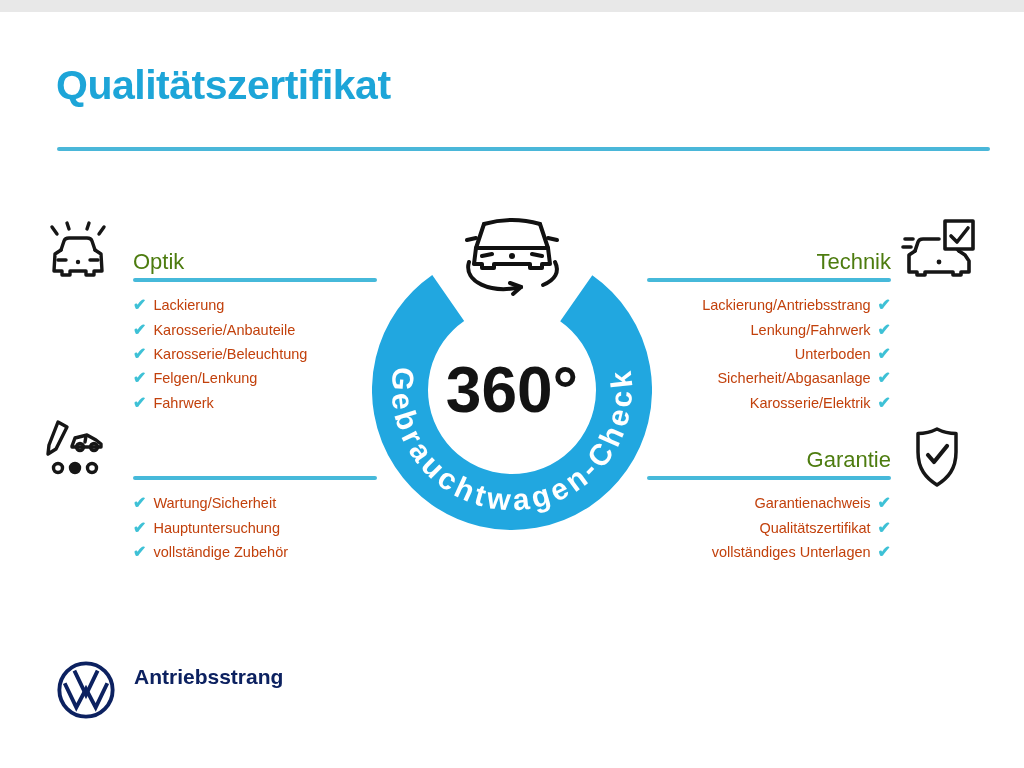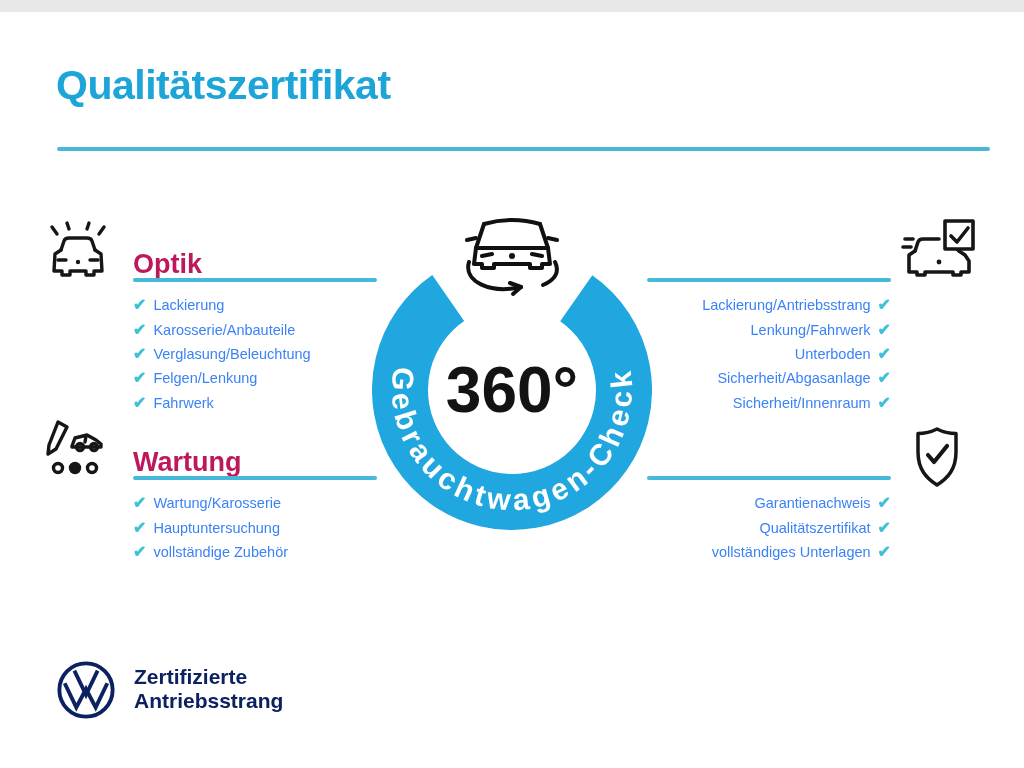--- a/index.html
+++ b/index.html
@@ -11,42 +11,42 @@
   .page-title {
     position:absolute; left:56px; top:50px; margin:0;
     font-size:41px; font-weight:800; letter-spacing:-0.5px;
     color:#1da5d8;
   }
   .top-rule {
     position:absolute; left:57px; top:135px; width:933px; height:4px;
     background:#4ab7d9; border-radius:2px;
   }
   .sec-head {
-    position:absolute; margin:0; font-size:27px; font-weight:700;
-    color:#be185d; width:244px;
+    position:absolute; margin:0; font-size:22px; font-weight:400;
+    color:#4d7c0f; width:244px;
   }
   .sec-head.left  { left:133px; text-align:left; }
   .sec-head.right { left:647px; text-align:right; }
   .sec-rule {
     position:absolute; width:244px; height:4px; background:#46b9da;
     border-radius:2px;
   }
   .sec-rule.left  { left:133px; }
   .sec-rule.right { left:647px; }
   .checklist {
     position:absolute; margin:0; padding:0; list-style:none; width:250px;
   }
   .checklist.left  { left:133px; }
   .checklist.right { left:641px; width:250px; }
   .checklist li {
     display:flex; align-items:center; gap:7px; height:24.4px;
   }
   .checklist.right li { flex-direction:row-reverse; }
   .chk { font-size:16px; font-weight:700; color:#3ec1d6; line-height:1; }
-  .itm { font-size:14.5px; color:#3b82f6; }
+  .itm { font-size:14.5px; color:#c2410c; }
   .icon { position:absolute; display:block; }
   .icon svg { display:block; }
   .badge { position:absolute; left:372px; top:198px; width:280px; height:322px; }
   .ring-svg { position:absolute; left:0; top:0; }
   .ring-text {
     font-family:"Liberation Sans", sans-serif;
     font-size:30px; font-weight:700; fill:#ffffff; letter-spacing:4px;
   }
   .deg-text {
     font-family:"Liberation Sans", sans-serif;
@@ -89,21 +89,21 @@
         <span class="itm">Lackierung</span>
       </li>
 
       <li>
         <span class="chk">✔</span>
         <span class="itm">Karosserie/Anbauteile</span>
       </li>
 
       <li>
         <span class="chk">✔</span>
-        <span class="itm">Verglasung/Beleuchtung</span>
+        <span class="itm">Karosserie/Beleuchtung</span>
       </li>
 
       <li>
         <span class="chk">✔</span>
         <span class="itm">Felgen/Lenkung</span>
       </li>
 
       <li>
         <span class="chk">✔</span>
         <span class="itm">Fahrwerk</span>
@@ -115,27 +115,26 @@
       <path d="M15,6 L24,11 L13,33 L5,38 L6,29 Z"></path>
       <path d="M29,30 L32,22 L44,19 L53,24 L58,28 L58,31 L29,31 Z"></path>
       <circle cx="37" cy="31" r="3.5"></circle>
         <circle cx="51" cy="31" r="3.5"></circle>
       <path d="M43,20 L42,26"></path>
       <circle cx="15" cy="52" r="4.5"></circle>
       <circle cx="32" cy="52" r="4.5" fill="#161616"></circle>
       <circle cx="49" cy="52" r="4.5"></circle>
     </svg>
   </span>
-  <h2 class="sec-head left" style="top:435px;">Wartung</h2>
   <div class="sec-rule left" style="top:464px;"></div>
   <ul class="checklist left" style="top:479px;">
 
       <li>
         <span class="chk">✔</span>
-        <span class="itm">Wartung/Karosserie</span>
+        <span class="itm">Wartung/Sicherheit</span>
       </li>
 
       <li>
         <span class="chk">✔</span>
         <span class="itm">Hauptuntersuchung</span>
       </li>
 
       <li>
         <span class="chk">✔</span>
         <span class="itm">vollständige Zubehör</span>
@@ -147,20 +146,21 @@
       <path d="M4,22 L12,22"></path>
         <path d="M2,30 L10,30"></path>
       <path d="M14,34 L17,25 Q18,22 22,22 L38,22"></path>
       <path d="M52,28 L58,34"></path>
       <path d="M14,34 L8,38 L8,55 L16,55 L16,58 L24,58 L24,55 L52,55 L52,58 L60,58 L60,55 L68,55 L68,44 L64,38 L58,34"></path>
       <circle cx="38" cy="45" r="2.4" fill="#161616" stroke="none"></circle>
       <rect x="44" y="4" width="28" height="28" fill="#ffffff"></rect>
       <path d="M50,19 L56,25 L67,11"></path>
     </svg>
   </span>
+  <h2 class="sec-head right" style="top:237px;">Technik</h2>
   <div class="sec-rule right" style="top:266px;"></div>
   <ul class="checklist right" style="top:281px;">
 
       <li>
         <span class="chk">✔</span>
         <span class="itm">Lackierung/Antriebsstrang</span>
       </li>
 
       <li>
         <span class="chk">✔</span>
@@ -172,30 +172,31 @@
         <span class="itm">Unterboden</span>
       </li>
 
       <li>
         <span class="chk">✔</span>
         <span class="itm">Sicherheit/Abgasanlage</span>
       </li>
 
       <li>
         <span class="chk">✔</span>
-        <span class="itm">Sicherheit/Innenraum</span>
+        <span class="itm">Karosserie/Elektrik</span>
       </li>
     </ul>
 
   <span class="icon" style="left:907px; top:412px;">
     <svg width="60" height="68" viewBox="0 0 60 68" fill="none" stroke="#161616" stroke-width="3.5" stroke-linecap="round" stroke-linejoin="round">
       <path d="M30,5 C36,8 43,9.5 49,9.5 L49,28 C49,45 41,54 30,61 C19,54 11,45 11,28 L11,9.5 C17,9.5 24,8 30,5 Z"></path>
       <path d="M21,31 L27,38 L40,22" stroke-width="4.2"></path>
     </svg>
   </span>
+  <h2 class="sec-head right" style="top:435px;">Garantie</h2>
   <div class="sec-rule right" style="top:464px;"></div>
   <ul class="checklist right" style="top:479px;">
 
       <li>
         <span class="chk">✔</span>
         <span class="itm">Garantienachweis</span>
       </li>
 
       <li>
         <span class="chk">✔</span>
@@ -236,17 +237,16 @@
   </div>
 
   <span class="icon brand-logo">
     <svg width="62" height="62" viewBox="0 0 64 64" fill="none" stroke="#0c2160" stroke-width="4" stroke-linecap="butt" stroke-linejoin="miter">
       <circle cx="32" cy="32" r="27.5"></circle>
       <path d="M20,12 L32,37 L44,12"></path>
       <path d="M10,25 L22,50 L32,31 L42,50 L54,25"></path>
     </svg>
   </span>
   <div class="brand-text">
-    <div>Zertifizierte</div>
     <div>Antriebsstrang</div>
   </div>
 
 </div>
 
 </body></html>

